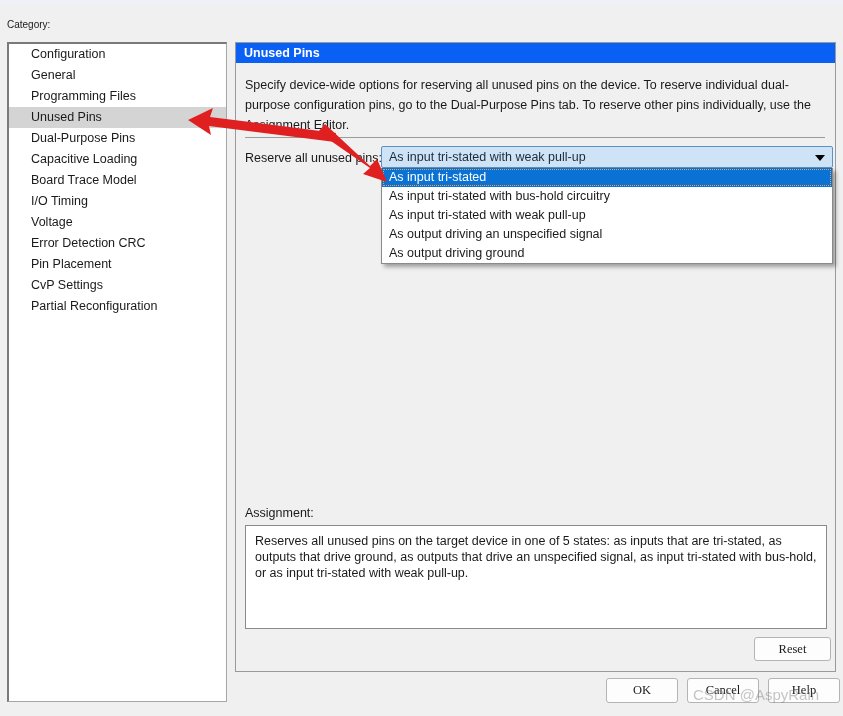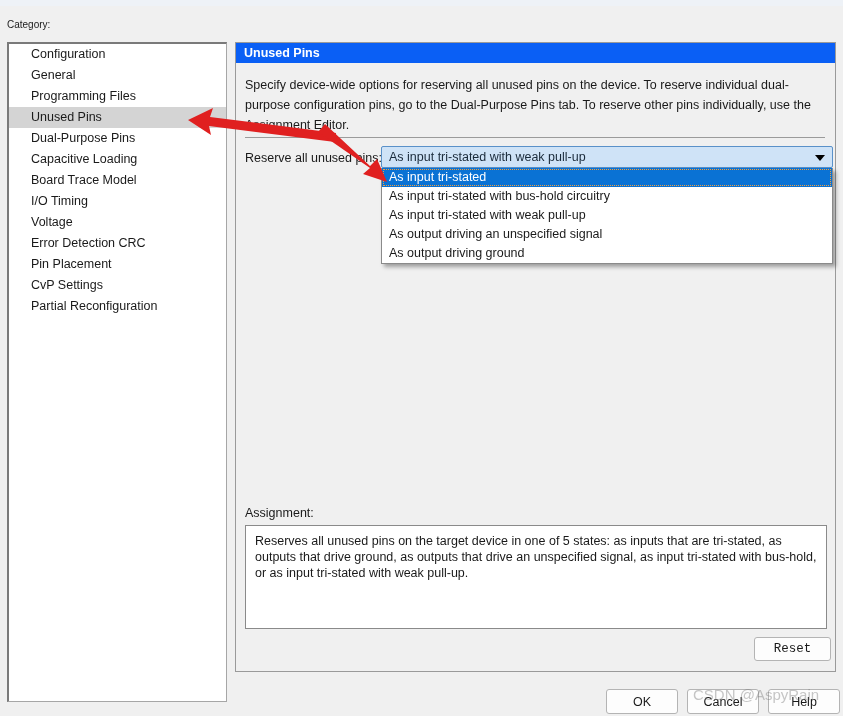--- a/index.html
+++ b/index.html
@@ -172,36 +172,35 @@
   }
   .reset-btn {
     position: absolute;
     left: 518px; top: 594px;
     width: 77px; height: 24px;
     background: #fdfdfd;
     border: 1px solid #b4b4b4;
     border-radius: 3px;
     font-size: 12.5px;
     color: #1a1a1a;
-    font-family: Liberation Mono, monospace;
+    font-family: Liberation Serif, serif;
     cursor: pointer;
   }
   
   .bottom-btn {
     position: absolute;
     top: 678px;
     width: 72px; height: 25px;
     background: #fdfdfd;
     border: 1px solid #b4b4b4;
     border-radius: 3px;
     font-size: 12.5px;
     color: #1a1a1a;
-    font-family: Liberation Sans, sans-serif;
+    font-family: Liberation Serif, serif;
     cursor: pointer;
-    margin-top: 11px;
   }
   #btn-ok     { left: 606px; }
   #btn-cancel { left: 687px; text-align: center; }
   #btn-help   { left: 768px; }
   
   .arrows {
     position: absolute;
     left: 0; top: 0;
     width: 843px; height: 716px;
     pointer-events: none;

